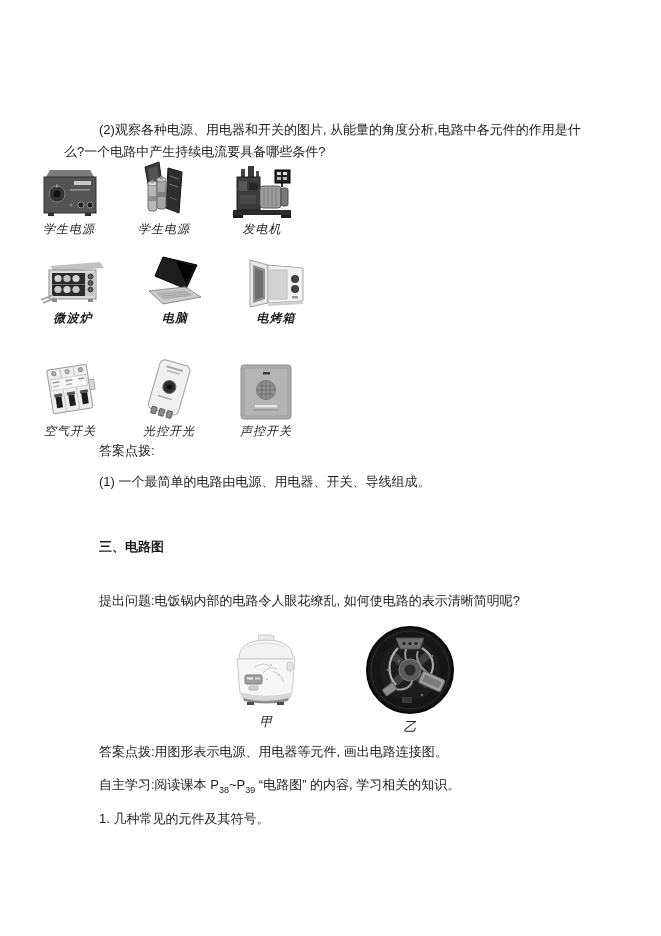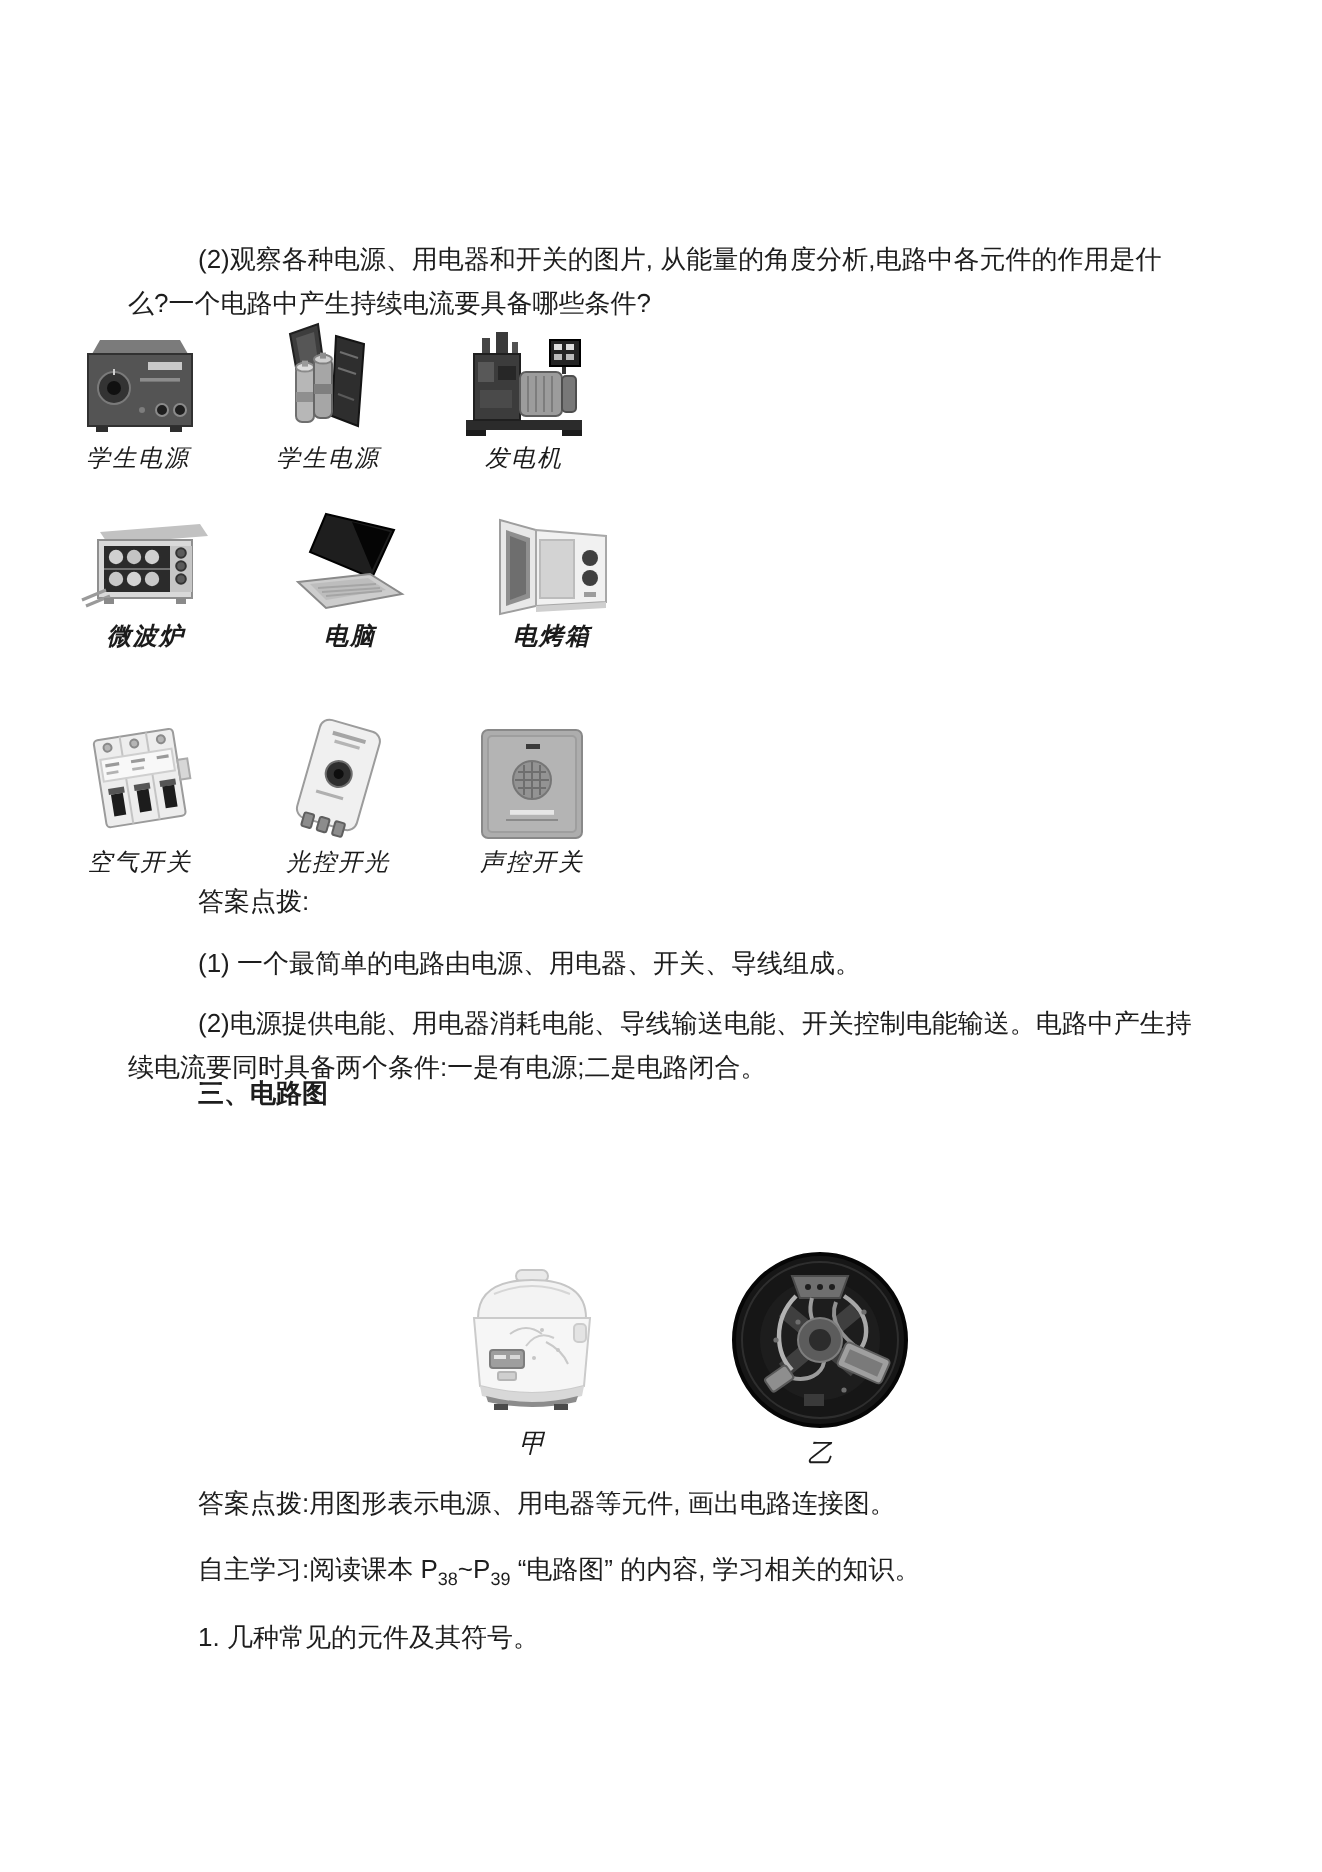--- a/index.html
+++ b/index.html
@@ -224,23 +224,23 @@
           <rect x="17" y="42" width="22" height="2.4" fill="#e6e6e6"></rect>
           <line x1="15" y1="47" x2="41" y2="47" stroke="#8a8a8a"></line>
         </svg>
       </div>
       <div class="dlabel">声控开关</div>
     </div>
   </div>
 
   <div class="txt" style="top:440px">答案点拨:</div>
   <div class="txt" style="top:471px">(1) 一个最简单的电路由电源、用电器、开关、导线组成。</div>
-  <div class="txt" style="top:501px">(2)电源提供电能、用电器消耗电能、导线输送电能、开关控制电能输送。电路中产生持续电流要同时具备两个条件:一是有电源;二是电路闭合。</div>
 
   <div class="txt bold" style="top:536px">三、电路图</div>
+  <div class="txt" style="top:590px">提出问题:电饭锅内部的电路令人眼花缭乱, 如何使电路的表示清晰简明呢?</div>
 
   <div class="fig fig-jia">
     <span>
       <svg width="82" height="80" viewBox="0 0 82 80">
         <rect x="33" y="4" width="16" height="6" rx="3" fill="#eaeaea" stroke="#c6c6c6"></rect>
         <path d="M14,28 Q14,9 41,9 Q68,9 68,28 Z" fill="#f3f3f3" stroke="#c6c6c6"></path>
         <path d="M22,16 Q41,8 60,16" fill="none" stroke="#d6d6d6"></path>
         <path d="M12,28 L70,28 L67,62 Q41,69 15,62 Z" fill="#f6f6f6" stroke="#cbcbcb"></path>
         <path d="M30,36 Q38,30 46,36" stroke="#c9c9c9" fill="none"></path>
         <path d="M38,42 q6,-8 14,-4" stroke="#cccccc" fill="none"></path>

